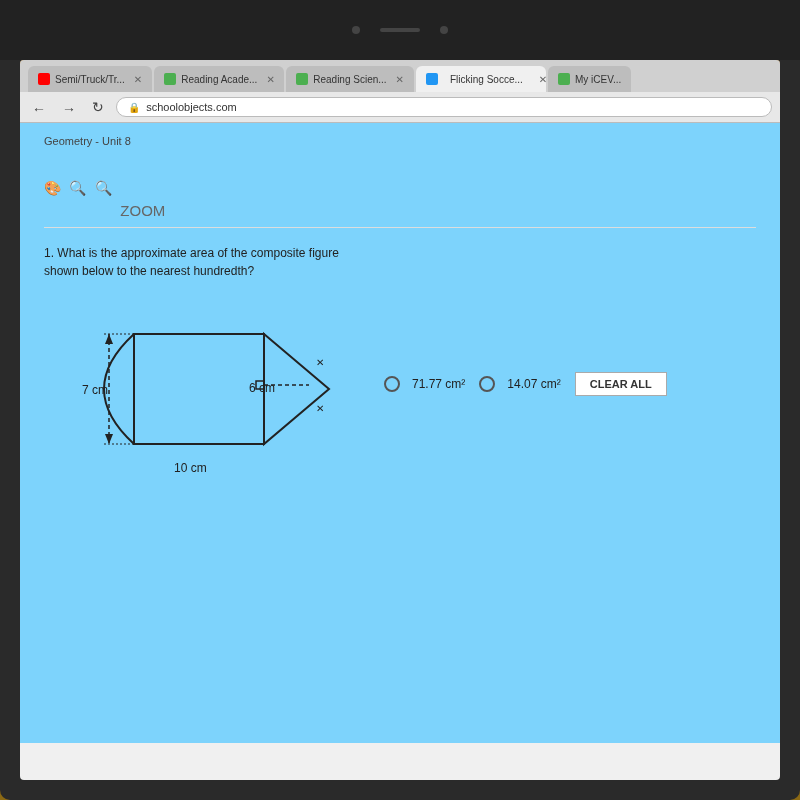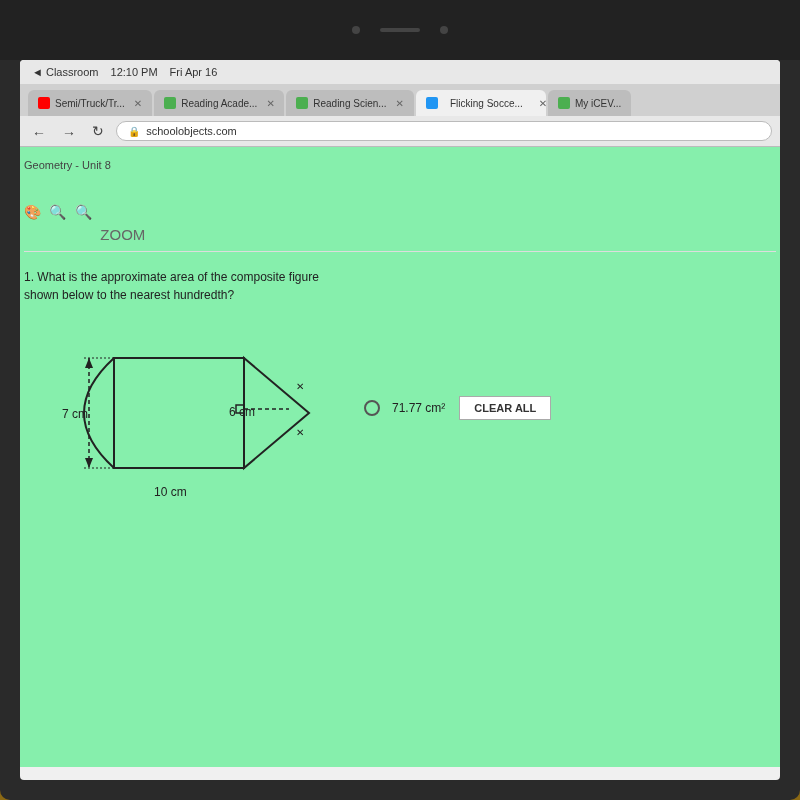--- a/index.html
+++ b/index.html
@@ -124,22 +124,22 @@
       gap: 5px;
     }
 
     .lock-icon {
       font-size: 10px;
       color: #555;
     }
 
     
     .page-content {
-      background: #86efac;
-      padding: 12px 4px;
+      background: #7dd3fc;
+      padding: 12px 24px;
       height: calc(100% - 100px);
       overflow-y: auto;
     }
 
     .breadcrumb {
       font-size: 11px;
       color: #444;
       margin-bottom: 10px;
     }
 
@@ -265,25 +265,20 @@
 <div class="device-frame">
 
   <div class="hardware-top">
     <div class="camera-dot"></div>
     <div class="speaker-grille"></div>
     <div class="camera-dot"></div>
   </div>
 
   <div class="screen">
 
-    <div class="status-bar">
-      <span>◄ Classroom</span>
-      <span>12:10 PM</span>
-      <span>Fri Apr 16</span>
-    </div>
 
     <div class="browser-chrome">
 
       <div class="tab-bar">
         <div class="tab">
           <span class="tab-favicon" style="background:#ff0000;"></span>
           <span>Semi/Truck/Tr...</span>
           <span class="tab-close">✕</span>
         </div>
         <div class="tab">
@@ -366,18 +361,22 @@
               <text x="262" y="118" font-size="10" fill="#222">✕</text>
             </svg>
           </div>
         </div>
 
         <div class="question-right">
           <div class="answer-option">
             <div class="radio-circle"></div>
             <span class="answer-text">71.77 cm²</span>
           </div>
+          <div class="answer-option">
+            <div class="radio-circle"></div>
+            <span class="answer-text">14.07 cm²</span>
+          </div>
           <button class="clear-all-btn">CLEAR ALL</button>
         </div>
       </div>
     </div>
   </div>
 </div>
 
 </body></html>

